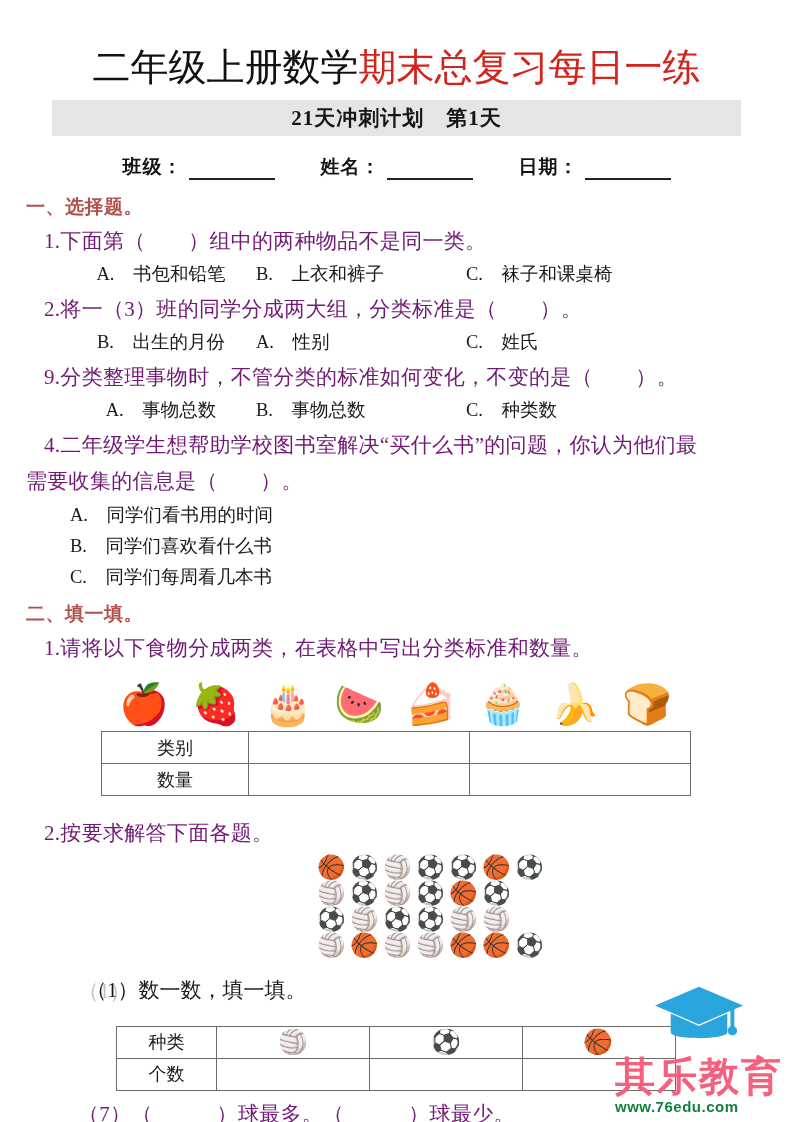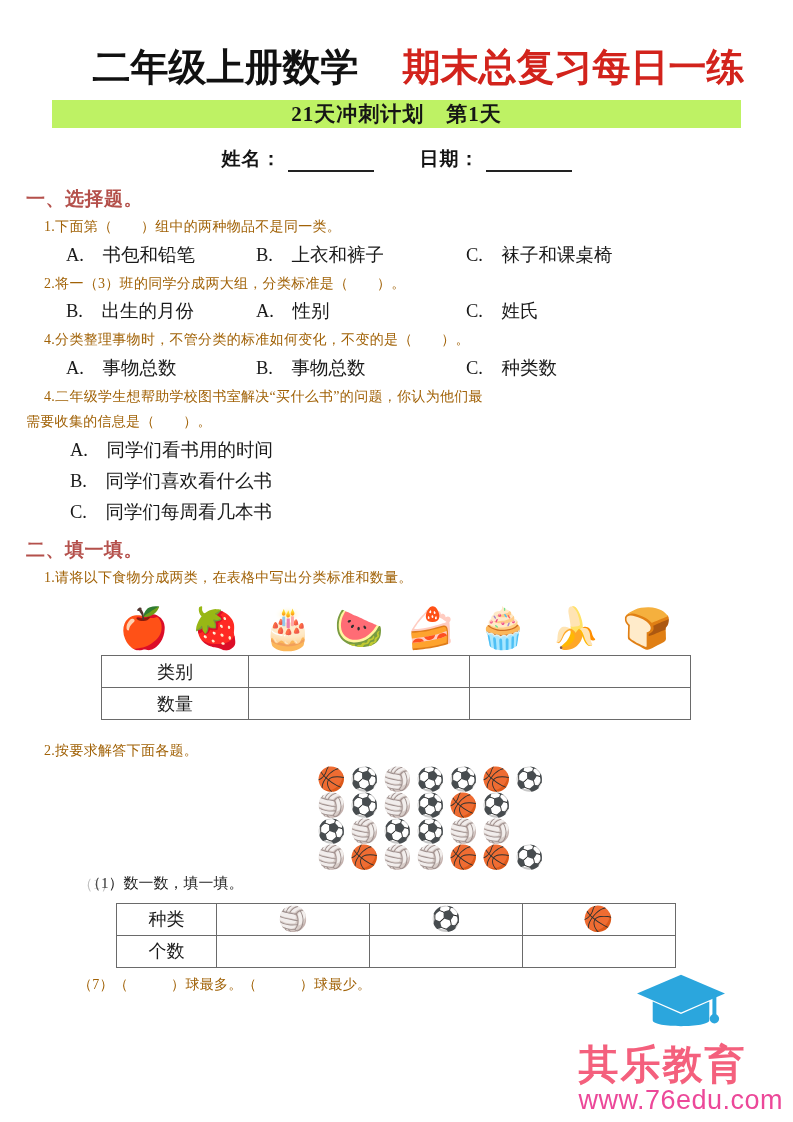--- a/index.html
+++ b/index.html
@@ -27,33 +27,32 @@
 
   
   .title-wrap {
     text-align: center;
     padding-top: 48px;
     line-height: 1;
     white-space: nowrap;
   }
   .title-black, .title-red {
     font-size: 38px;
-    font-weight: bold;
+    font-weight: normal;
     letter-spacing: 0px;
     font-family: "Liberation Serif", "DejaVu Serif", serif;
-    margin-left: 44px;
   }
   .title-black { color: #111111; }
   .title-red   { color: #d2231c; }
 
   
   .banner {
     margin: 14px 52px 0 52px;
-    background: #bef264;
-    height: 28px;
+    background: #e5e5e5;
+    height: 36px;
     display: flex;
     align-items: center;
     justify-content: center;
   }
   .banner-text {
     font-size: 21px;
     font-weight: bold;
     color: #151515;
     letter-spacing: 1px;
   }
@@ -86,39 +85,39 @@
 
   .section-head {
     color: #b4504b;
     font-size: 19px;
     font-weight: bold;
     margin: 8px 0 4px 0;
     letter-spacing: 0.5px;
   }
 
   .q-line {
-    font-size: 14px;
+    font-size: 21px;
     line-height: 1.62;
     margin: 2px 0;
-    color: #a16207;
+    color: #701a75;
     letter-spacing: 0.3px;
   }
   .q-line.indent { text-indent: 18px; }
   .q-line.hang { padding-left: 0; }
 
   .opts {
     display: flex;
     font-size: 18.5px;
     line-height: 1.62;
     margin: 2px 0 2px 0;
     padding-left: 40px;
     color: #1a1a1a;
   }
   .opts .opt { white-space: nowrap; }
-  .opts .opt:nth-child(1) { width: 190px; }
+  .opts .opt:nth-child(1) { width: 190px; text-align: center; }
   .opts .opt:nth-child(2) { width: 210px; }
 
   .opt-stack {
     padding-left: 44px;
     font-size: 18.5px;
     line-height: 1.68;
     color: #1a1a1a;
   }
 
   
@@ -170,25 +169,26 @@
   }
   .ball-grid .ball {
     font-size: 23px;
     line-height: 1;
     width: 32px;
     text-align: center;
     display: inline-block;
   }
 
   .sub-q {
-    font-size: 15px;
+    font-size: 21px;
     line-height: 1.6;
     color: #1a1a1a;
     padding-left: 60px;
     position: relative;
+    margin-top: 16px;
   }
   .sub-q.ghost::before {
     content: "（1）";
     position: absolute;
     left: 52px;
     top: 1px;
     color: #8b8b8b;
     opacity: 0.55;
   }
 
@@ -205,42 +205,46 @@
   .logo-cap { width: 96px; height: 66px; flex: none; }
   .logo-text { line-height: 1; }
   .logo-name {
     font-size: 40px;
     font-weight: bold;
     color: #f4607d;
     letter-spacing: 2px;
     font-family: "Liberation Sans", "DejaVu Sans", sans-serif;
   }
   .logo-url {
-    font-size: 27px;
-    font-weight: normal;
-    color: #ec4899;
+    font-size: 15px;
+    font-weight: bold;
+    color: #15803d;
     letter-spacing: 0.5px;
     margin-top: 3px;
     font-family: "Liberation Sans", "DejaVu Sans", sans-serif;
   }
 </style>
 </head>
 <body>
 
 <div class="page">
 
   <div class="title-wrap">
     <span class="title-black">二年级上册数学</span><span class="title-red">期末总复习每日一练</span>
   </div>
 
   <div class="banner">
     <span class="banner-text">21天冲刺计划　第1天</span>
   </div>
 
   <div class="info-row">
+    <div class="info-item">
+      <span class="info-label">班级：</span>
+      <span class="blank-line"></span>
+    </div>
     <div class="info-item">
       <span class="info-label">姓名：</span>
       <span class="blank-line"></span>
     </div>
     <div class="info-item">
       <span class="info-label">日期：</span>
       <span class="blank-line"></span>
     </div>
   </div>
 
@@ -255,21 +259,21 @@
       <span class="opt">C.　袜子和课桌椅</span>
     </div>
 
     <div class="q-line indent">2.将一（3）班的同学分成两大组，分类标准是（　　）。</div>
     <div class="opts">
       <span class="opt">B.　出生的月份</span>
       <span class="opt">A.　性别</span>
       <span class="opt">C.　姓氏</span>
     </div>
 
-    <div class="q-line indent">4.分类整理事物时，不管分类的标准如何变化，不变的是（　　）。</div>
+    <div class="q-line indent">9.分类整理事物时，不管分类的标准如何变化，不变的是（　　）。</div>
     <div class="opts">
       <span class="opt">A.　事物总数</span>
       <span class="opt">B.　事物总数</span>
       <span class="opt">C.　种类数</span>
     </div>
 
     <div class="q-line indent">4.二年级学生想帮助学校图书室解决“买什么书”的问题，你认为他们最</div>
     <div class="q-line hang">需要收集的信息是（　　）。</div>
     <div class="opt-stack">A.　同学们看书用的时间</div>
     <div class="opt-stack">B.　同学们喜欢看什么书</div>
@@ -339,21 +343,21 @@
         <span class="ball">🏐</span>
         <span class="ball">🏐</span>
         <span class="ball">🏀</span>
         <span class="ball">🏀</span>
         <span class="ball">⚽</span>
       </div>
     </div>
 
     <div class="sub-q ghost">（1）数一数，填一填。</div>
 
-    <table class="grid ball-table" style="margin-top:8px;">
+    <table class="grid ball-table" style="margin-top:18px;">
       <tbody>
           <tr>
         <td class="lbl">种类</td>
         <td class="cell">
           <span class="tbl-emoji">🏐</span>
         </td>
         <td class="cell">
           <span class="tbl-emoji">⚽</span>
         </td>
         <td class="cell">

